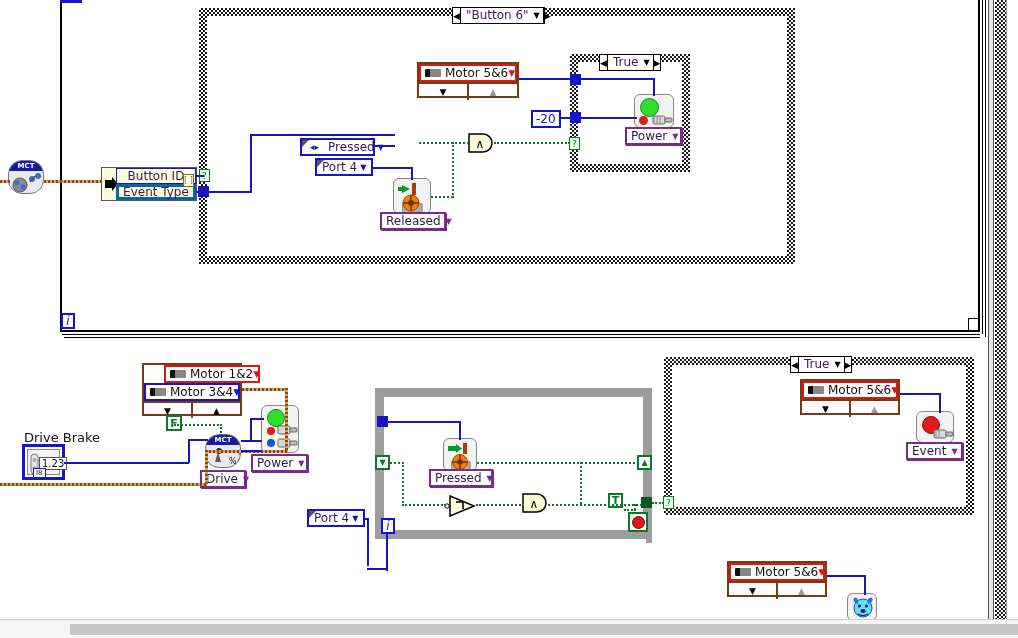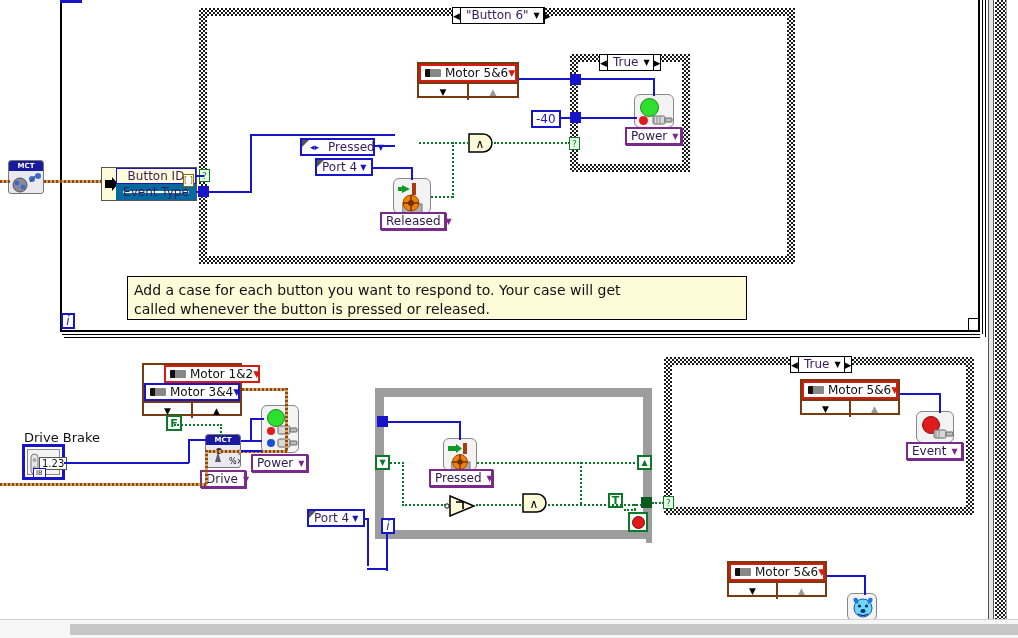--- a/index.html
+++ b/index.html
@@ -138,21 +138,21 @@
   
   .comment{
     position:absolute;background:#fdfbd8;border:1px solid #000;
     font-size:14px;color:#111;line-height:19px;padding:4px 6px 5px 6px;
     box-sizing:border-box;white-space:pre-line;
   }
 
   
   .vinode{
     position:absolute;background:#e9e9ef;border:1px solid #777;
-    border-radius:3px;box-sizing:border-box;overflow:hidden;
+    border-radius:14px;box-sizing:border-box;overflow:hidden;
   }
   .vinode .bar{background:#1a1a9e;height:10px;display:flex;align-items:center;justify-content:center;}
   .vinode .bar span{color:#fff;font-size:7px;font-weight:bold;letter-spacing:0px;}
 
   
   .motornode{
     position:absolute;background:#f3f3f3;border:1px solid #888;
     border-radius:6px;box-sizing:border-box;
   }
   .dot{position:absolute;border-radius:50%;}
@@ -219,21 +219,21 @@
       <div class="plug"></div>
       <div class="mname">Motor 5&amp;6</div>
       <div class="ddr" style="color:#d61b10;">▼</div>
     </div>
     <div class="motorbtns">
       <div>▼</div>
       <div style="color:#999;">▲</div>
     </div>
   </div>
 
-  <div class="const-num" style="left:531px;top:110px;">-40</div>
+  <div class="const-num" style="left:531px;top:110px;">-20</div>
 
   <div class="struct" style="left:570px;top:54px;width:120px;height:118px;"></div>
   <div class="struct-inner" style="left:578px;top:62px;width:104px;height:102px;"></div>
 
   <div class="selector" style="left:599px;top:54px;width:62px;">
     <div class="arrowbox">◀</div>
     <div class="lbl">True</div>
     <div class="dd">▼</div>
     <div class="arrowbox r">▶</div>
   </div>
@@ -318,21 +318,21 @@
   <div class="wire-green" style="left:431px;top:196px;width:22px;"></div>
   <div class="wire-green" style="left:494px;top:142px;width:76px;"></div>
 
   <div class="abs" style="left:101px;top:167px;width:96px;height:34px;background:#fdfbd8;border:1px solid #555;box-sizing:border-box;"></div>
   <svg style="position:absolute;left:103px;top:175px;" width="16" height="18" viewBox="0 0 16 18">
     <path d="M2 5 H9 V2 L15 9 L9 16 V13 H2 Z" fill="#000"></path>
   </svg>
   <div class="abs" style="left:116px;top:168px;width:80px;height:16px;border:1px solid #1814c8;background:#fdfbd8;box-sizing:border-box;color:#3a1a5e;font-size:12px;display:flex;align-items:flex-start;justify-content:center;">
     <span>Button ID</span>
   </div>
-  <div class="abs" style="left:116px;top:184px;width:80px;height:16px;border:7px solid #0369a1;background:#fdfbd8;box-sizing:border-box;color:#3a1a5e;font-size:12px;display:flex;align-items:center;justify-content:center;">
+  <div class="abs" style="left:116px;top:184px;width:80px;height:16px;border:3px solid #0369a1;background:#fdfbd8;box-sizing:border-box;color:#3a1a5e;font-size:12px;display:flex;align-items:center;justify-content:center;">
     <span>Event Type</span>
   </div>
 
   <div class="tunnel-q" style="left:199px;top:169px;">?</div>
   <div class="tunnel-blue" style="left:198px;top:186px;"></div>
 
   <div class="wire-blue wire-h" style="left:196px;top:175px;width:8px;"></div>
   <div class="wire-blue wire-h" style="left:196px;top:191px;width:56px;"></div>
   <div class="wire-blue wire-v" style="left:250px;top:134px;height:57px;"></div>
 
@@ -348,22 +348,20 @@
       <circle cx="27" cy="4" r="3" fill="#3a6ad0"></circle>
       <line x1="19" y1="10" x2="24" y2="4" stroke="#444"></line>
     </svg>
   </div>
   <div class="wire-brown" style="left:0px;top:180px;width:10px;"></div>
   <div class="wire-brown" style="left:44px;top:180px;width:58px;"></div>
   <div class="arr-const" style="left:183px;top:174px;">[ ]</div>
 
   <div class="idx-i" style="left:61px;top:313px;">i</div>
 
-  <div class="comment" style="left:127px;top:276px;width:620px;height:44px;">Add a case for each button you want to respond to. Your case will get
-called whenever the button is pressed or released.</div>
 
   <div class="motorstack" style="left:142px;top:363px;width:100px;height:53px;">
     <div class="motorrow sel-red" style="width:96px;margin-left:20px;">
       <div class="plug"></div>
       <div class="mname">Motor 1&amp;2</div>
       <div class="ddr" style="color:#d61b10;">▼</div>
     </div>
     <div class="motorrow sel-blue" style="width:96px;">
       <div class="plug"></div>
       <div class="mname">Motor 3&amp;4</div>

